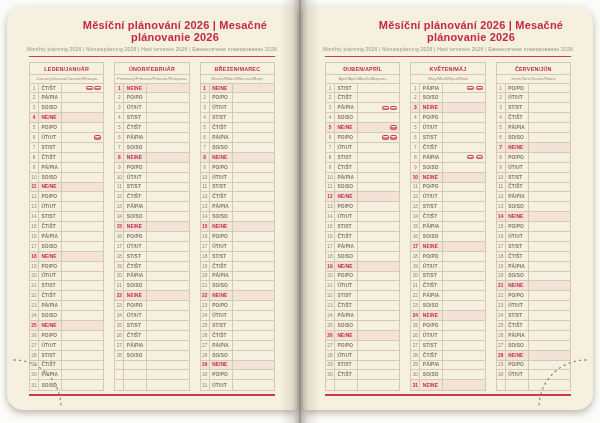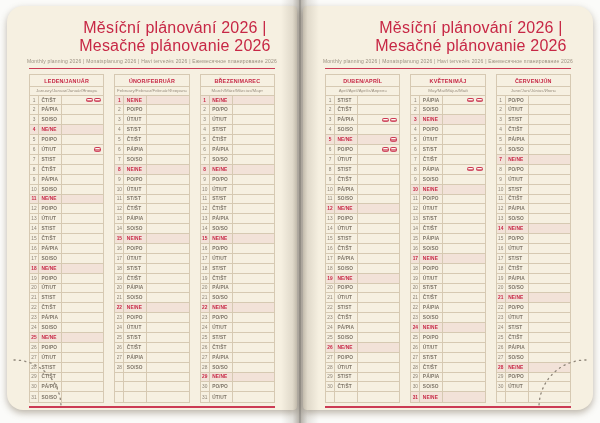--- a/index.html
+++ b/index.html
@@ -8,21 +8,21 @@
     --sunbg:#f2e2d8;
     --line:#d6c9b2;
   }
   html,body{margin:0;padding:0;width:600px;height:423px;overflow:hidden;
     background:#fbfbf9;font-family:"Liberation Sans",sans-serif;}
   .book{position:relative;width:600px;height:423px;}
   .page{position:absolute;top:6px;width:290px;height:404px;background:var(--paper);
     box-shadow:0 3px 7px rgba(110,95,70,.45);padding-top:13px;box-sizing:border-box;}
   .page-left{left:7px;border-radius:16px 4px 4px 16px;}
   .page-right{left:303px;border-radius:4px 16px 16px 4px;}
-  .title{text-align:center;font-size:16px;font-weight:normal;color:var(--accent);letter-spacing:.2px;margin-left:46px;}
+  .title{text-align:center;font-size:11px;font-weight:bold;color:var(--accent);letter-spacing:.2px;margin-left:46px;}
   .subtitle{text-align:center;font-size:5px;color:#9b9080;margin-top:2.5px;letter-spacing:.2px;white-space:nowrap;}
   .rule{height:1.6px;background:var(--accent);margin:4px 22px 0;opacity:.9;}
   .bottom-rule{height:1.6px;background:var(--accent);margin:3px 22px 0;opacity:.9;}
   .months{display:flex;gap:10px;margin:5px 22px 0;}
   .month{flex:1;border:1px solid var(--line);min-width:0;}
   .mname{font-size:5.4px;font-weight:bold;color:var(--accent);text-align:center;
     padding:2.5px 0 2px;border-bottom:1px solid var(--line);letter-spacing:.2px;white-space:nowrap;}
   .mlangs{font-size:4.4px;color:#9b9080;text-align:center;padding:1.5px 0;
     border-bottom:1px solid var(--line);white-space:nowrap;overflow:hidden;}
   .mrow{display:flex;height:9.9px;box-sizing:border-box;border-bottom:1px solid var(--line);

